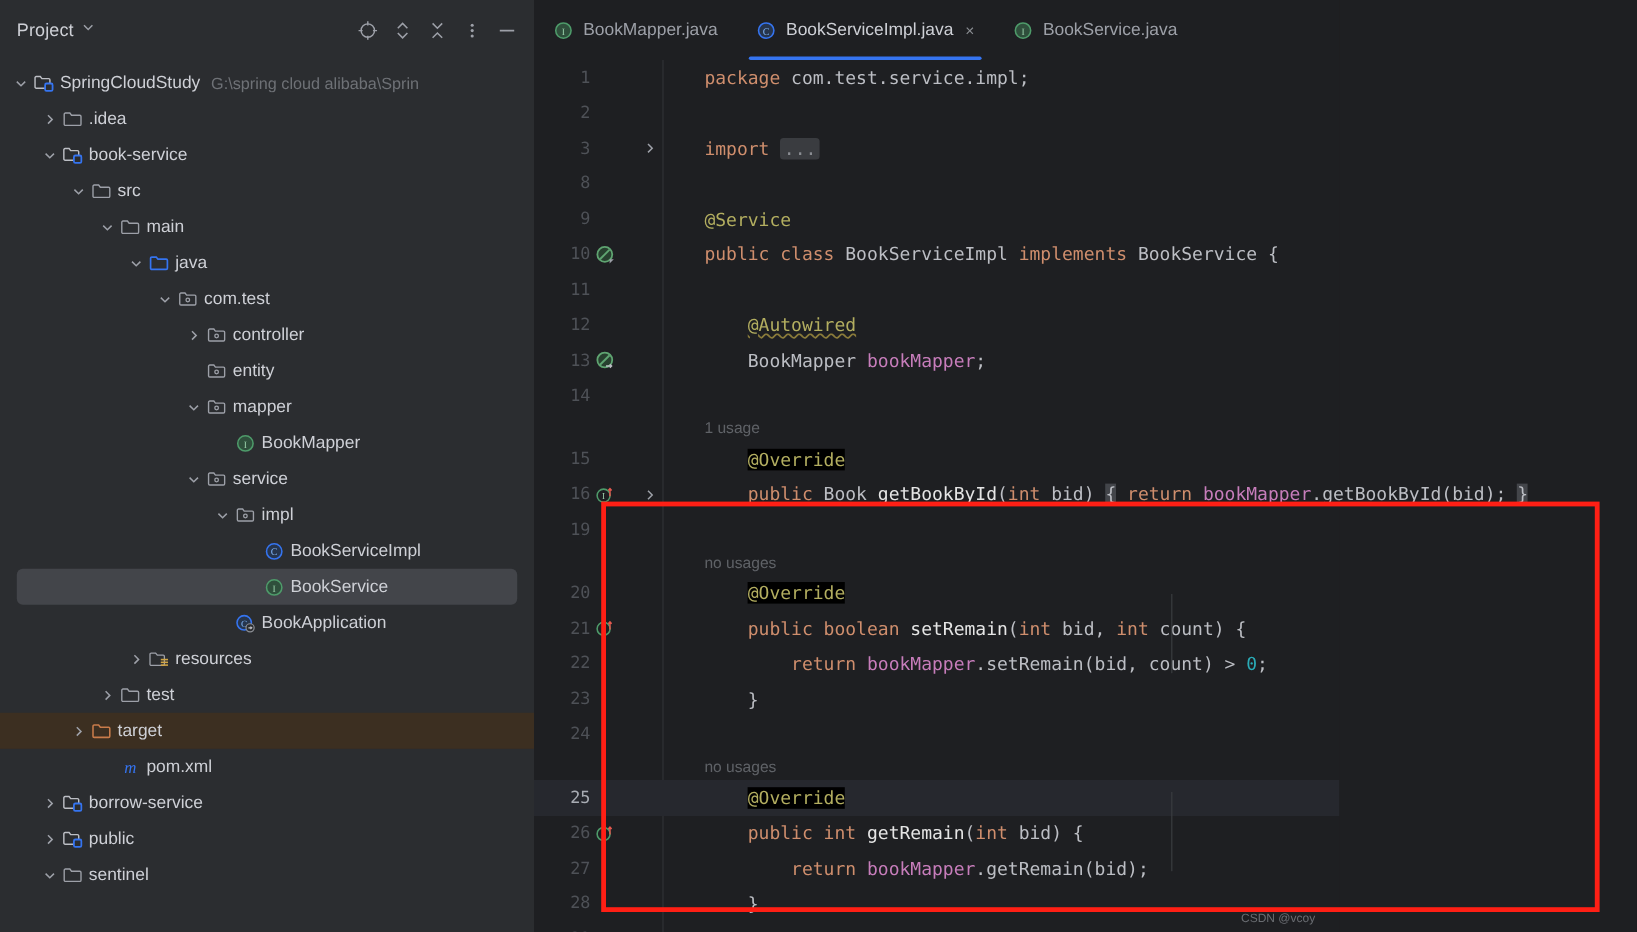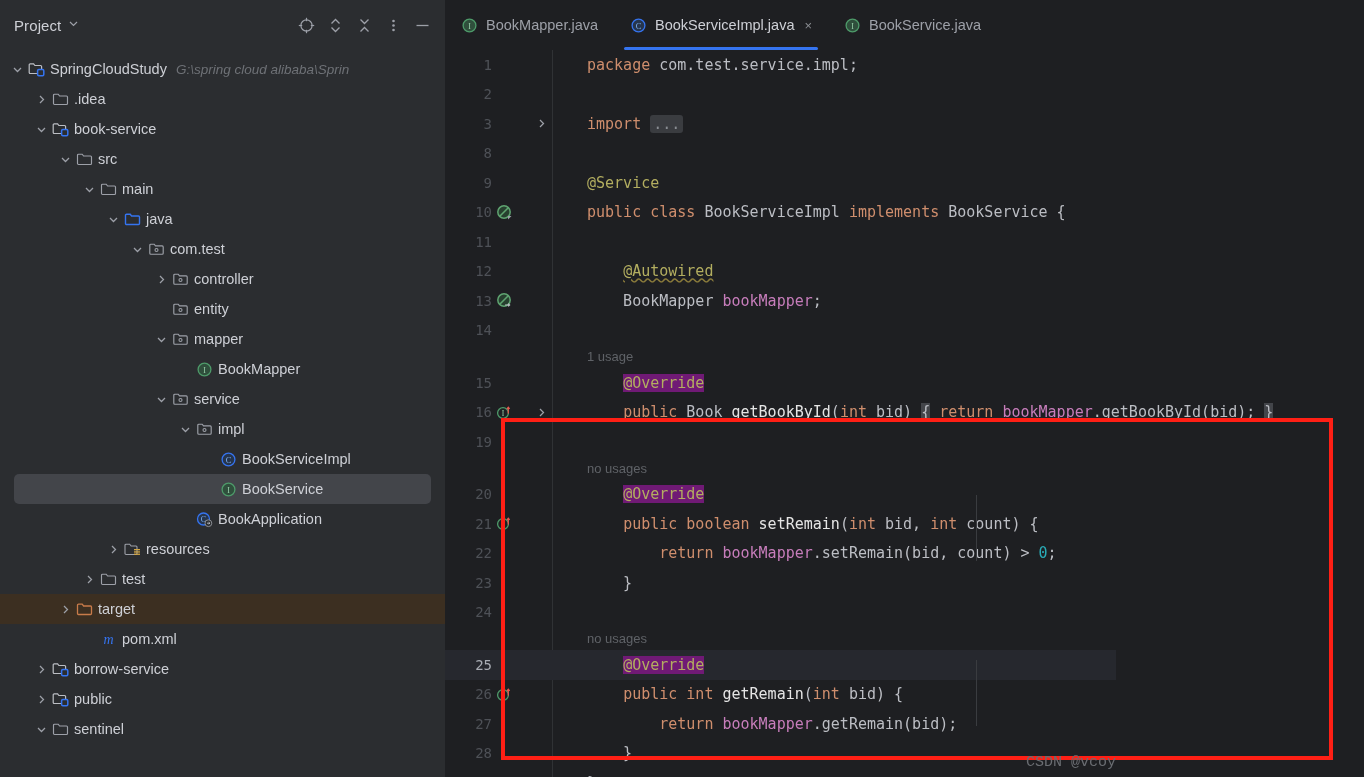--- a/index.html
+++ b/index.html
@@ -55,21 +55,20 @@
   }
   .row .twisty svg { display:block; }
   .row .no-twisty { width: 15px; flex: 0 0 15px; }
   .ico { width: 22px; flex: 0 0 22px; display: flex; align-items: center; justify-content: center; }
   .ico svg { display: block; }
   .lbl { padding-left: 3px; }
   .lbl.bold { font-weight: normal; }
   .sub {
     color: #6E7176; font-size: 13.5px; padding-left: 9px;
     overflow: hidden;
-    font-style: italic;
   }
   .row.selected-bg { background: #43454A; border-radius: 5px; margin: 0 14px; }
   .row.target-bg { background: #3C2F21; }
 
   
   #editor { flex: 1 1 auto; position: relative; background: #1E1F22; height: 777px; }
 
   #tabbar {
     height: 50px; background: #1E1F22;
     display: flex; align-items: stretch; position: relative;
@@ -112,36 +111,36 @@
   }
   .vline { position: absolute; left: 107px; top: 0; bottom: 0; width: 1px; background: #303235; }
   .indent-guide { position:absolute; width:1px; background:#3A3C40; }
 
   
   .kw   { color: #CF8E6D; }
   .fn   { color: #e5e5e5; }
   .fld  { color: #C77DBB; }
   .num  { color: #2AACB8; }
   .ann  { color: #B3AE60; }
-  .ann-hl { color: #B3AE60; background: #701a75; }
+  .ann-hl { color: #B3AE60; background: #000000; }
   .plain{ color: #BCBEC4; }
   .hlbrace { background: #43454A; color:#BCBEC4; }
   .fold-dots { background: #3A3C40; color:#8A8D92; border-radius:3px; padding:0 3px;}
   .inlay { color: #5F6267; font-size: 13px; font-family: "Liberation Sans", sans-serif; }
   .inlay-row { height: 23px; display:flex; align-items:center; }
 
   
   #redbox {
     position: absolute; border: 4px solid #FF1F15;
     pointer-events: none; z-index: 30;
   }
   #watermark {
-    position: absolute; right: 0; bottom: 6px;
-    color: #6A6D72; font-size: 15px; z-index: 40;
-    font-family: Liberation Mono, monospace;
+    position: absolute; right: 20px; bottom: 6px;
+    color: #6A6D72; font-size: 10px; z-index: 40;
+    font-family: Liberation Sans, sans-serif;
   }
 </style>
 </head>
 <body>
 
 <div id="app">
 
   <div id="sidebar">
     <div id="sidebar-header">
       <span class="panel-title">Project</span>

